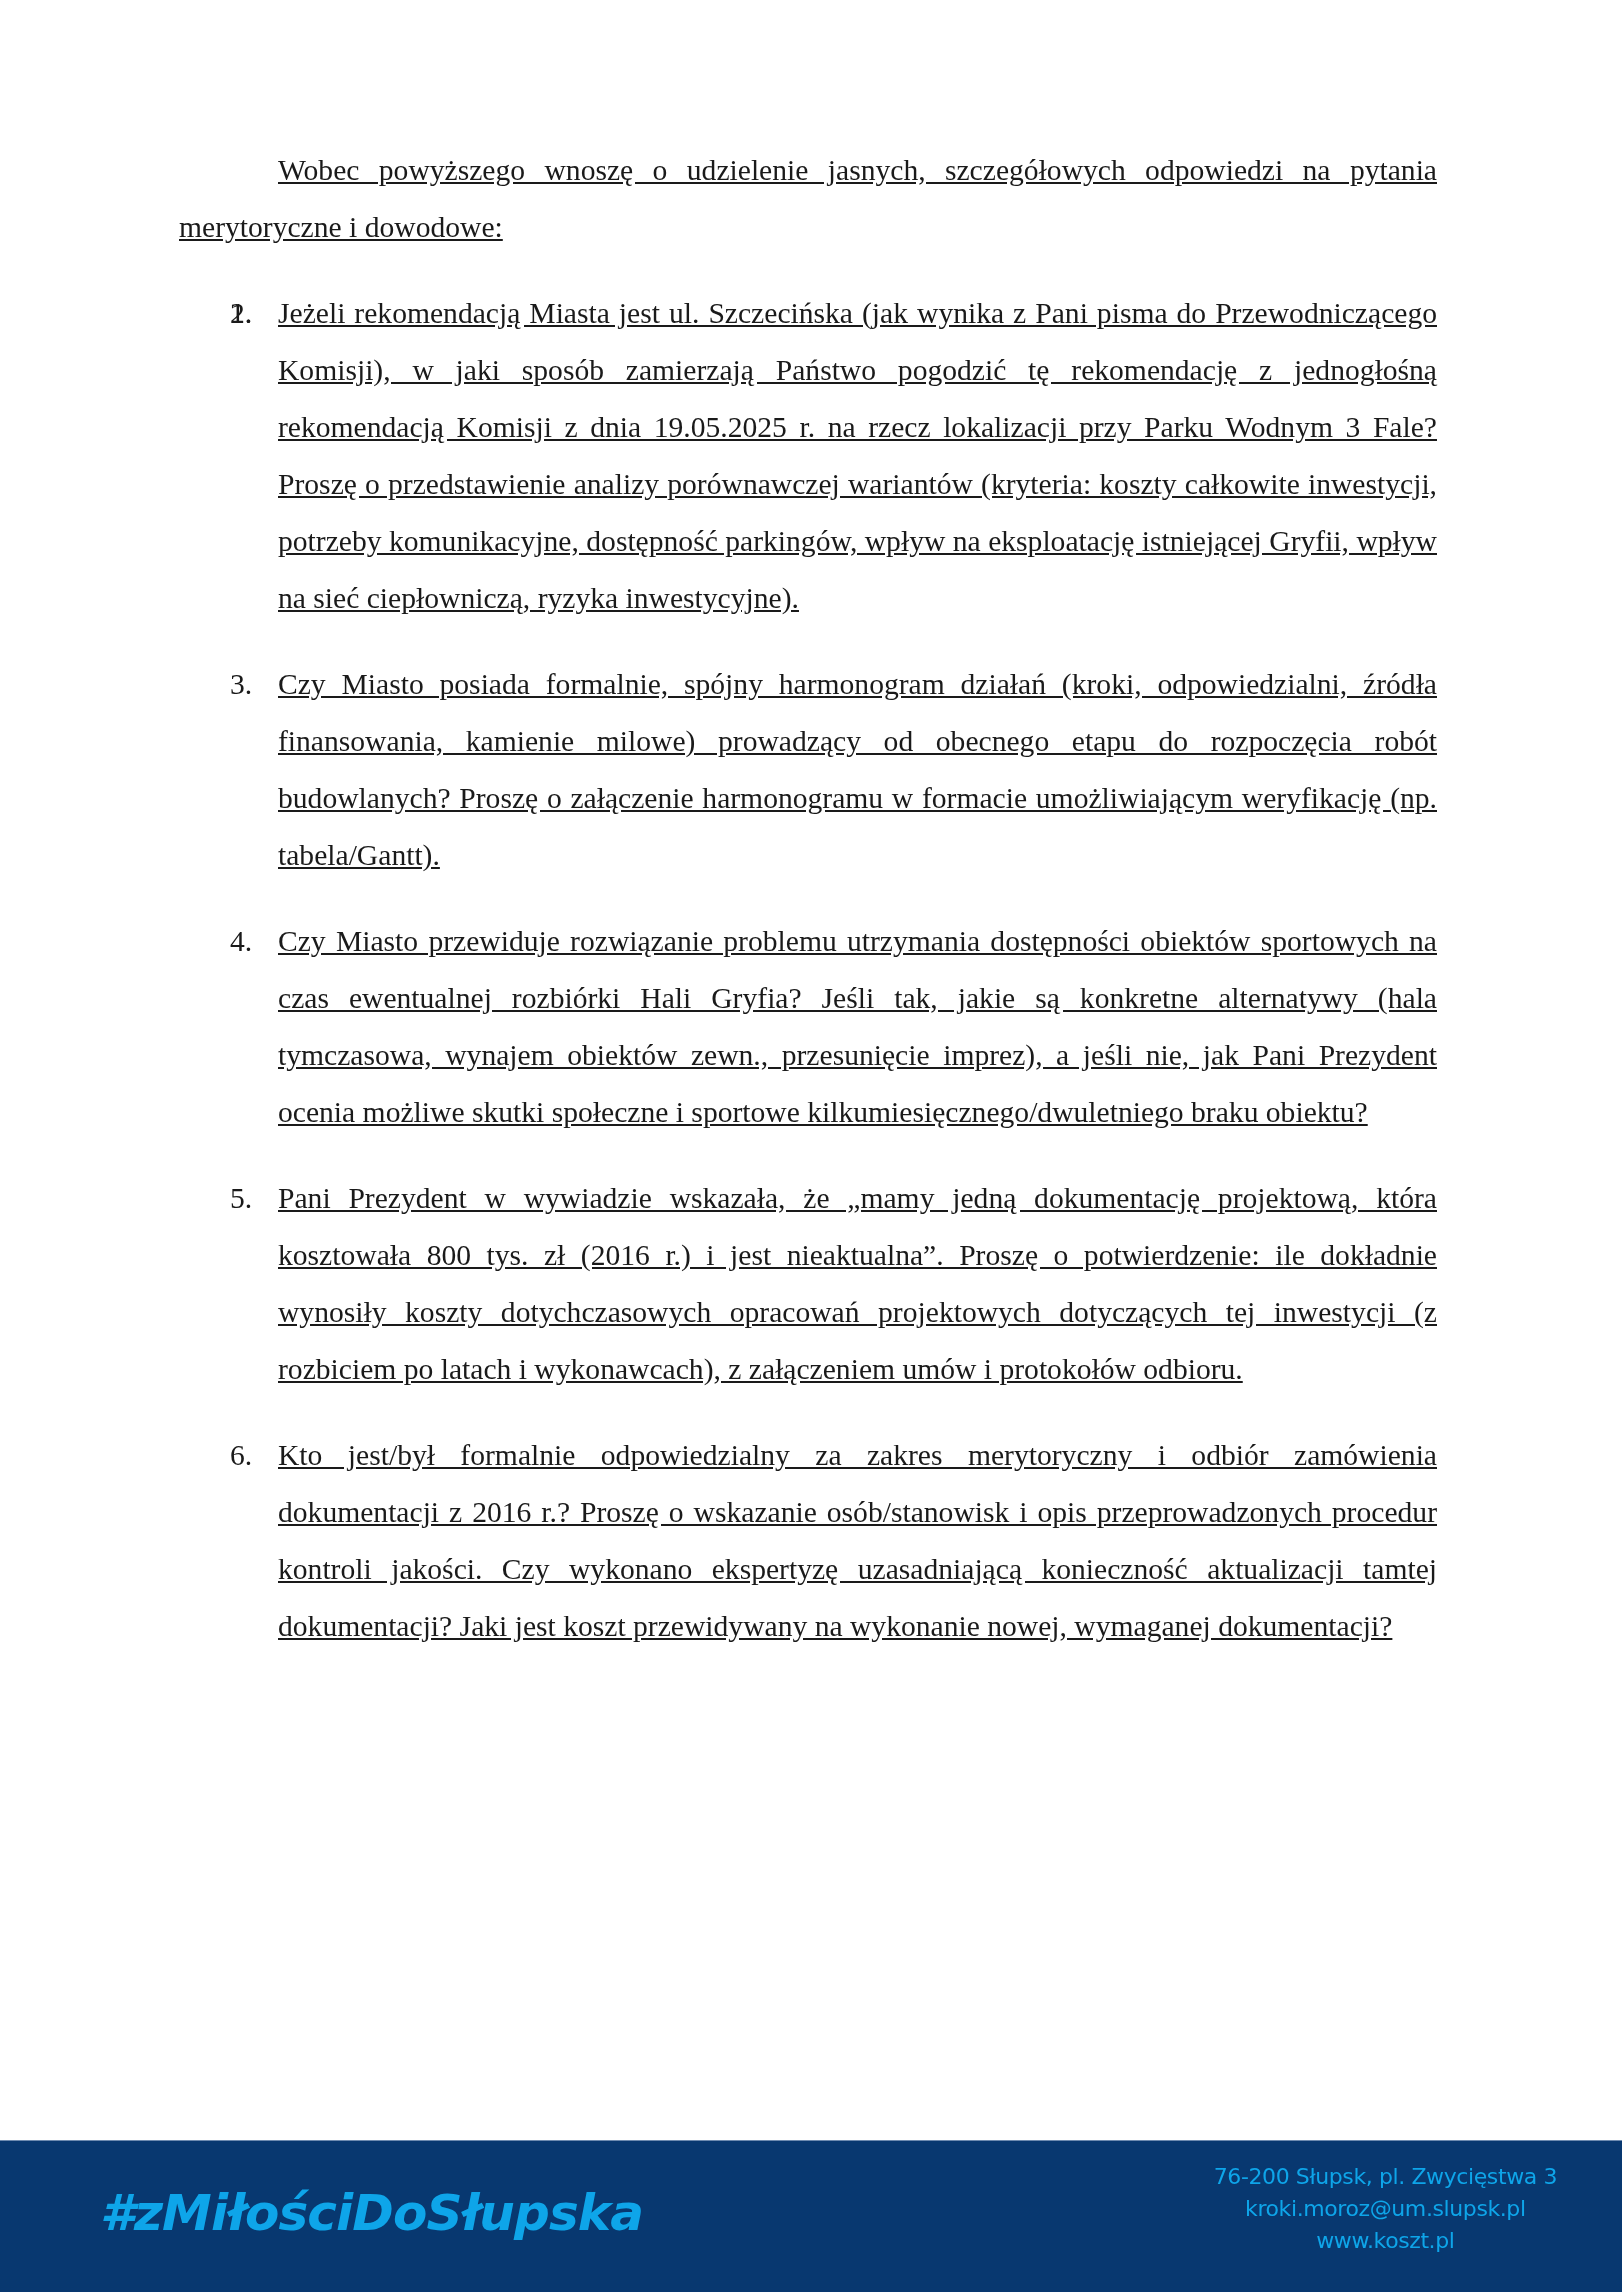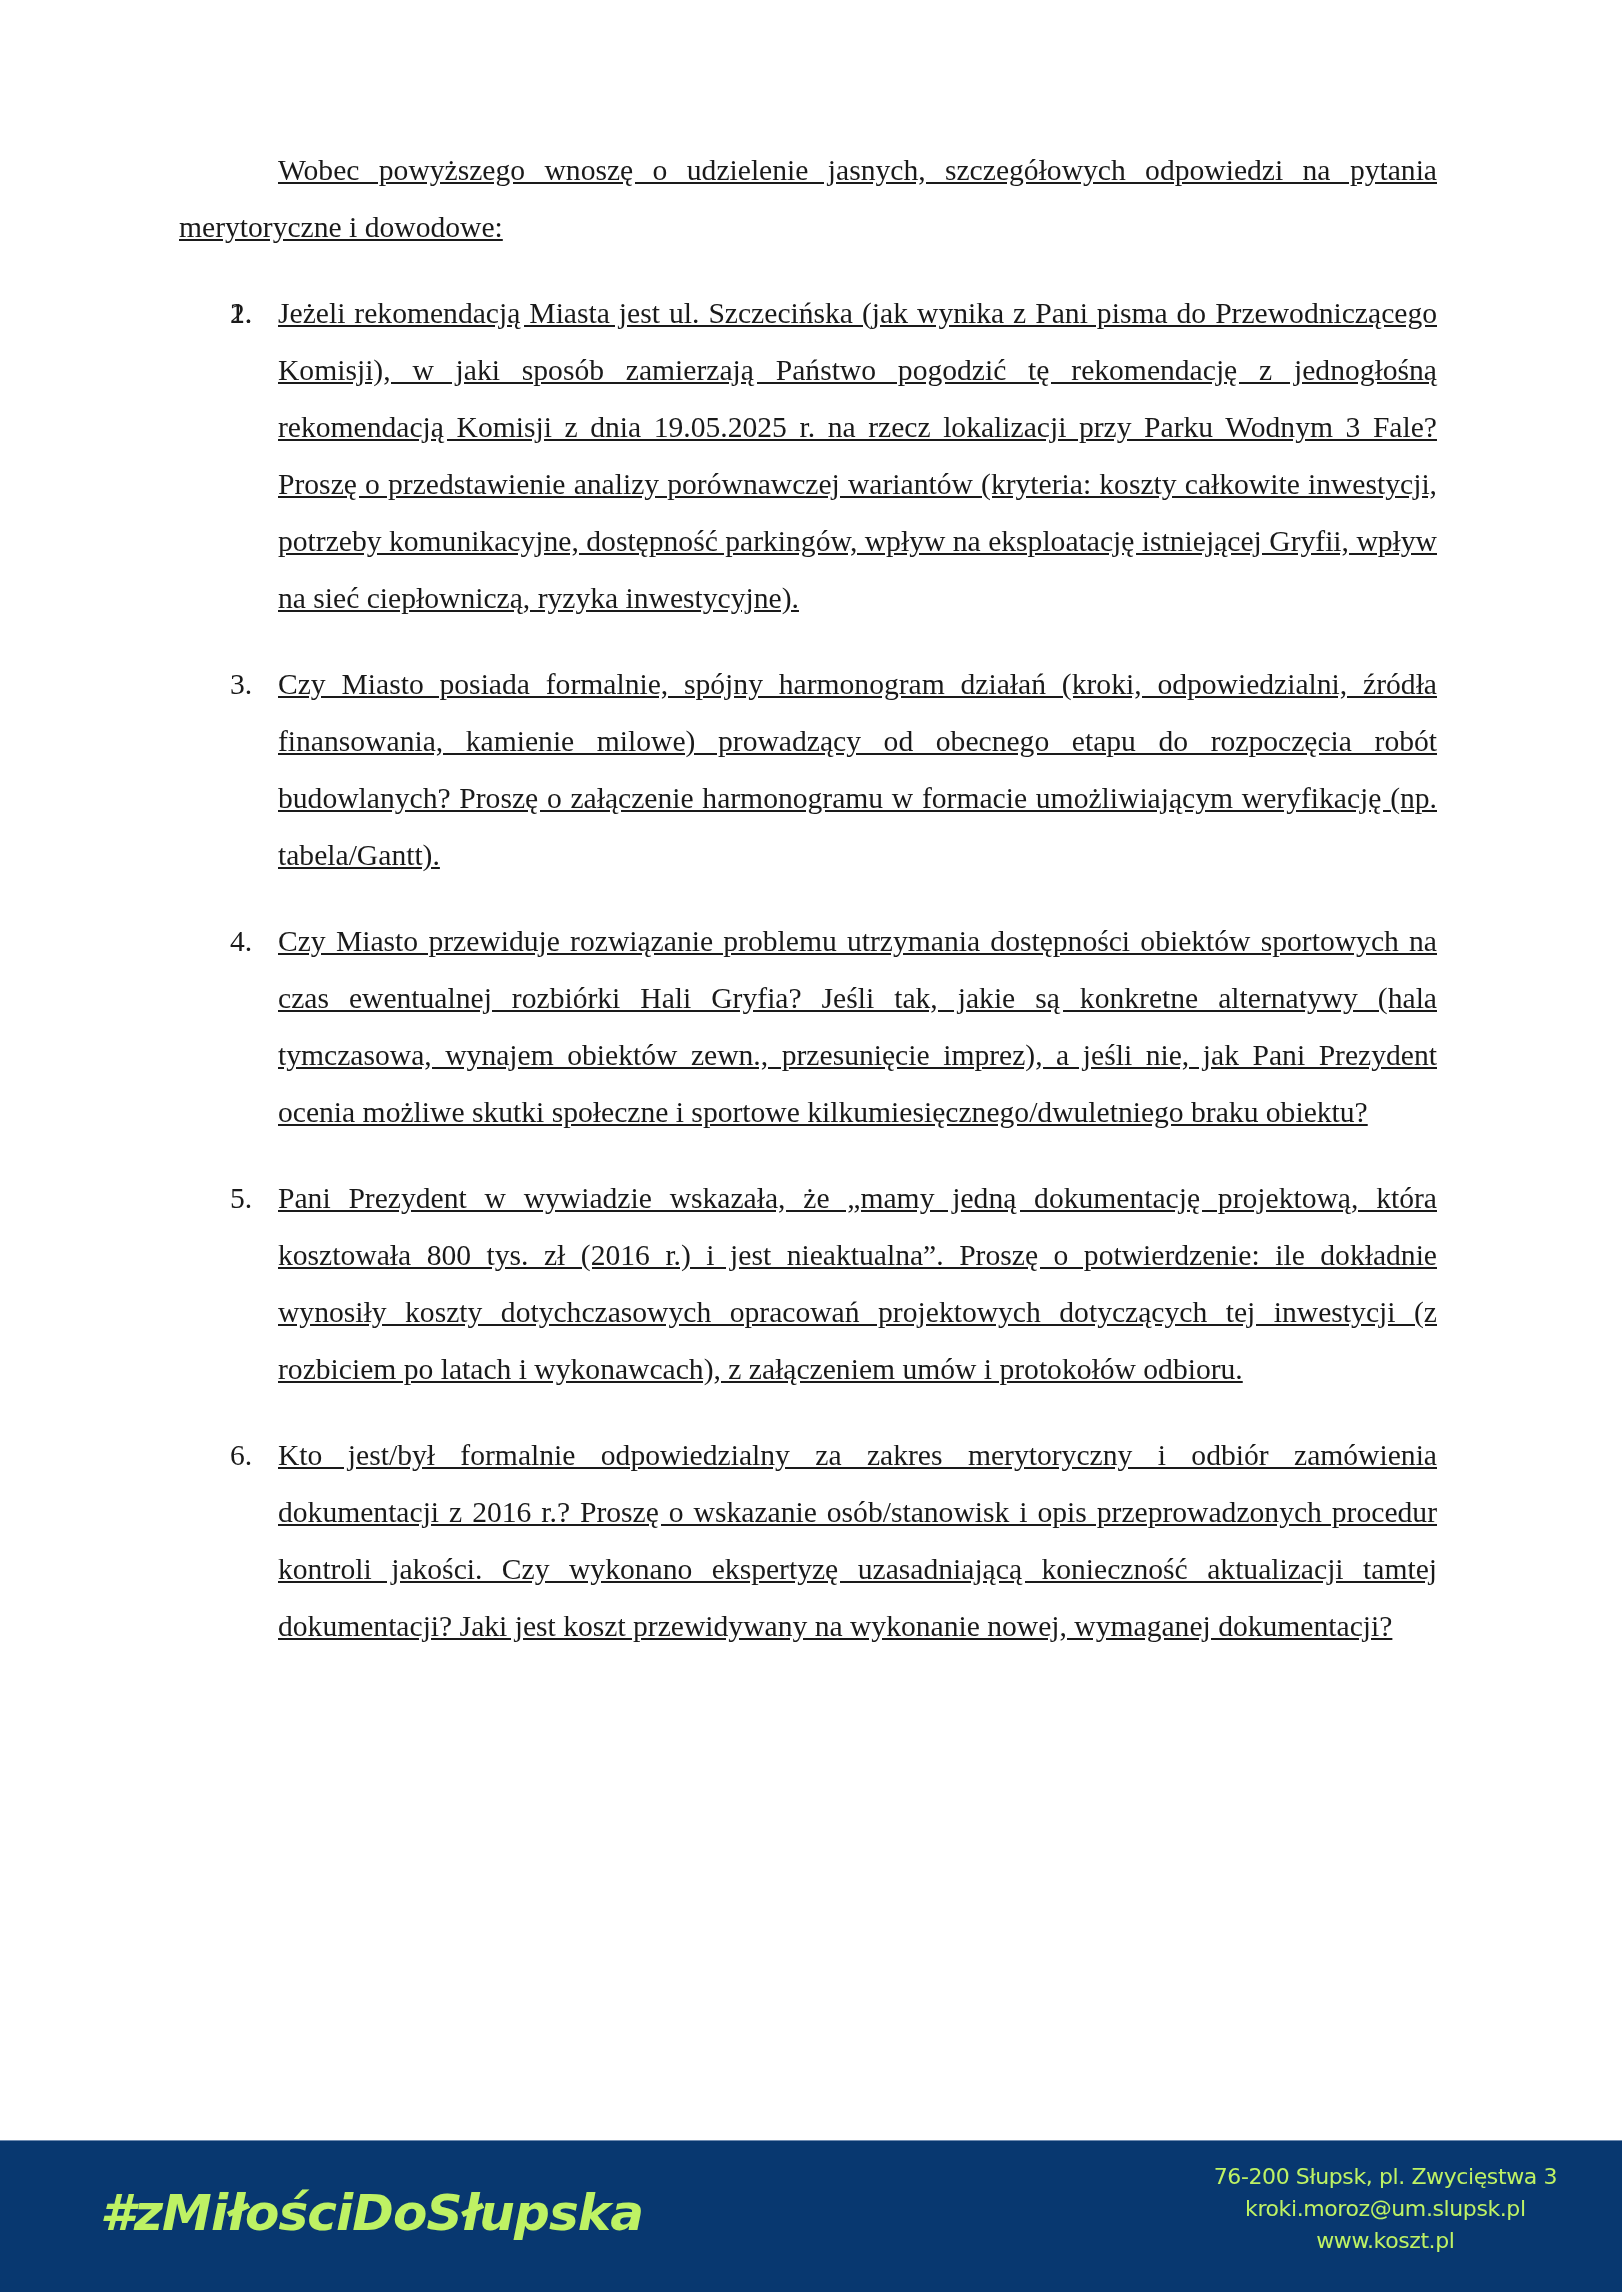--- a/index.html
+++ b/index.html
@@ -21,21 +21,21 @@
   .question {
     position: relative; padding-left: 99px; text-align: justify;
     margin-bottom: 29px;
   }
   .question-number {
     position: absolute; left: 51px; top: 0;
   }
   .footer {
     position: absolute; left: 0; top: 2140px; width: 1623px; height: 152px;
     background: #083870; border-top: 1.8px solid #6f8bb0; box-sizing: border-box;
-    color: #bef264;
+    color: #0ea5e9;
     font-family: "DejaVu Sans", "Liberation Sans", sans-serif;
   }
   .hashtag {
     position: absolute; left: 100px; top: 43px;
     font-size: 50px; font-weight: bold; font-style: italic; letter-spacing: -0.9px;
   }
   .contact {
     position: absolute; right: 66px; top: 19.7px; text-align: center;
     font-size: 22px; line-height: 32px; letter-spacing: -0.4px;
   }

